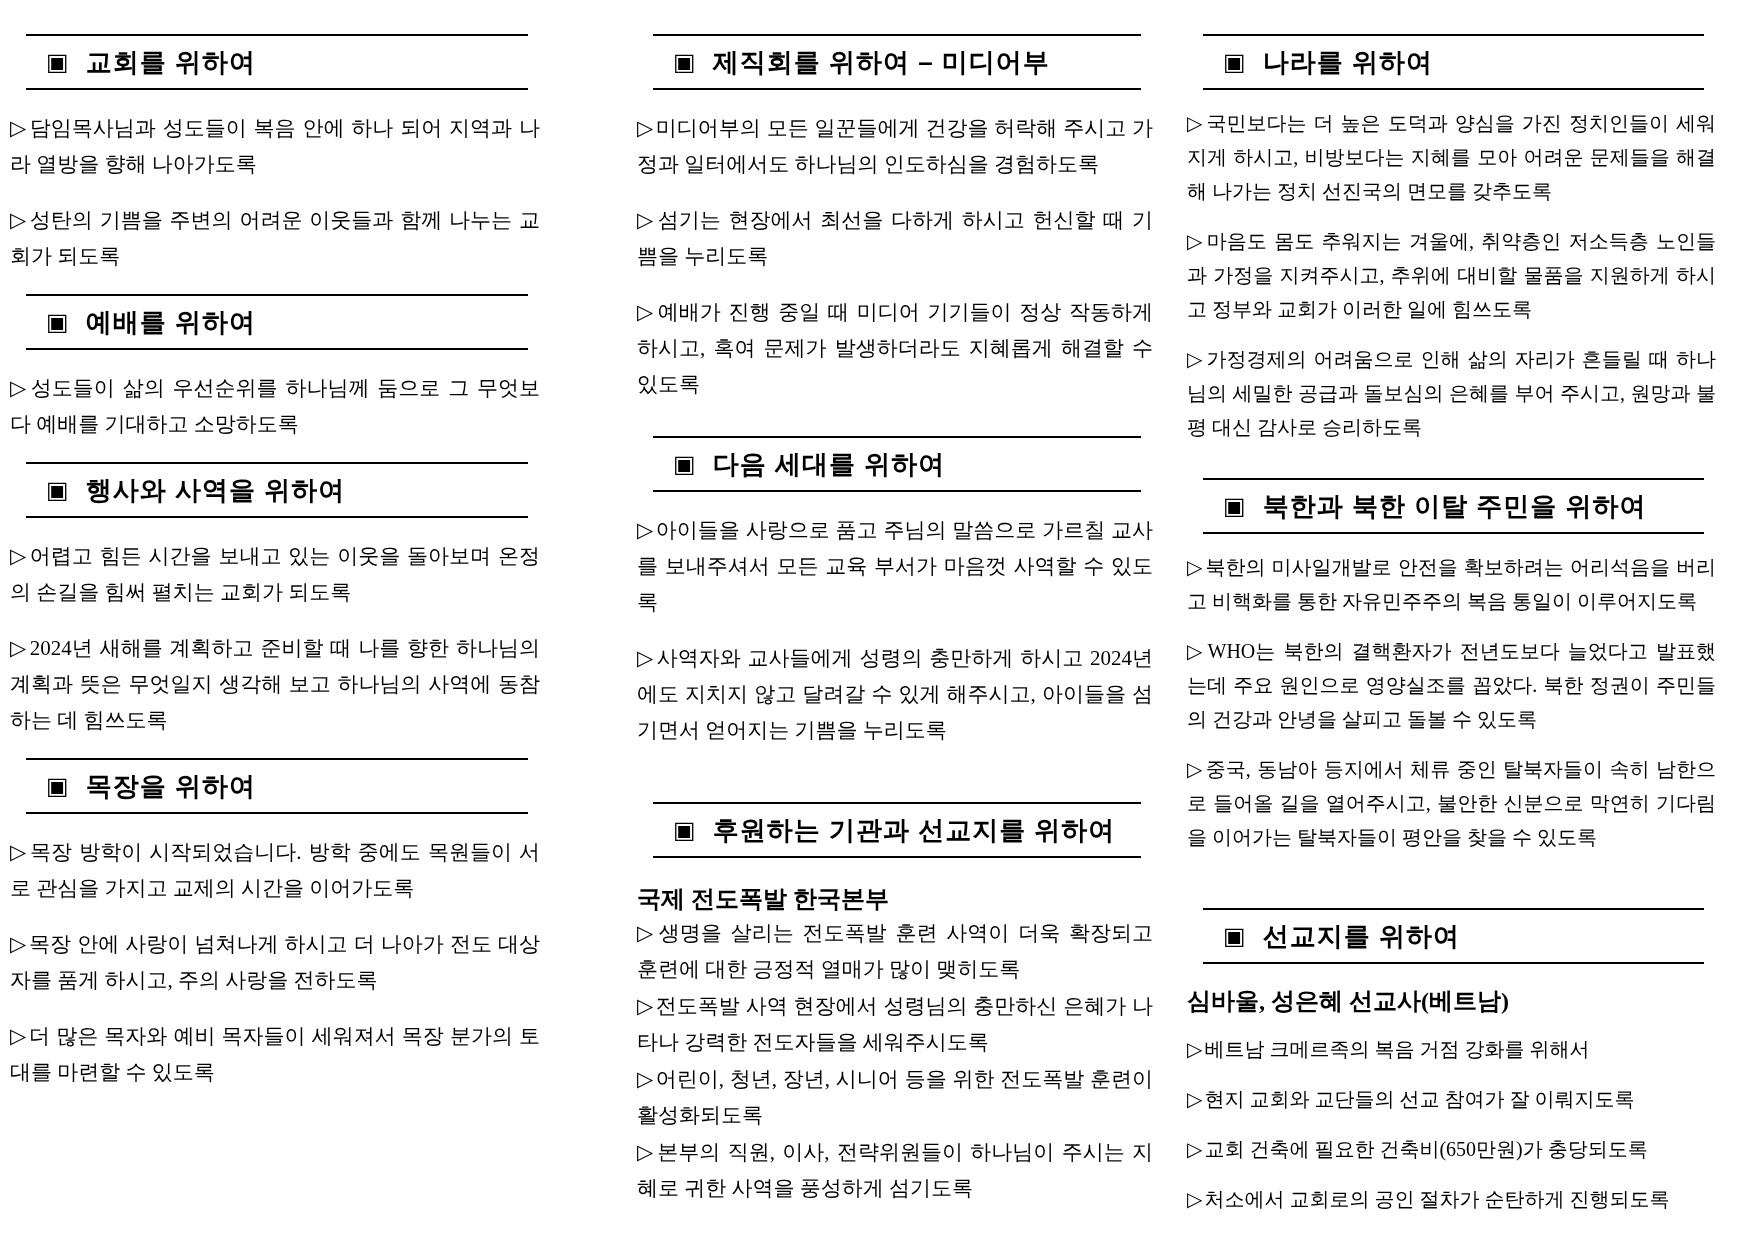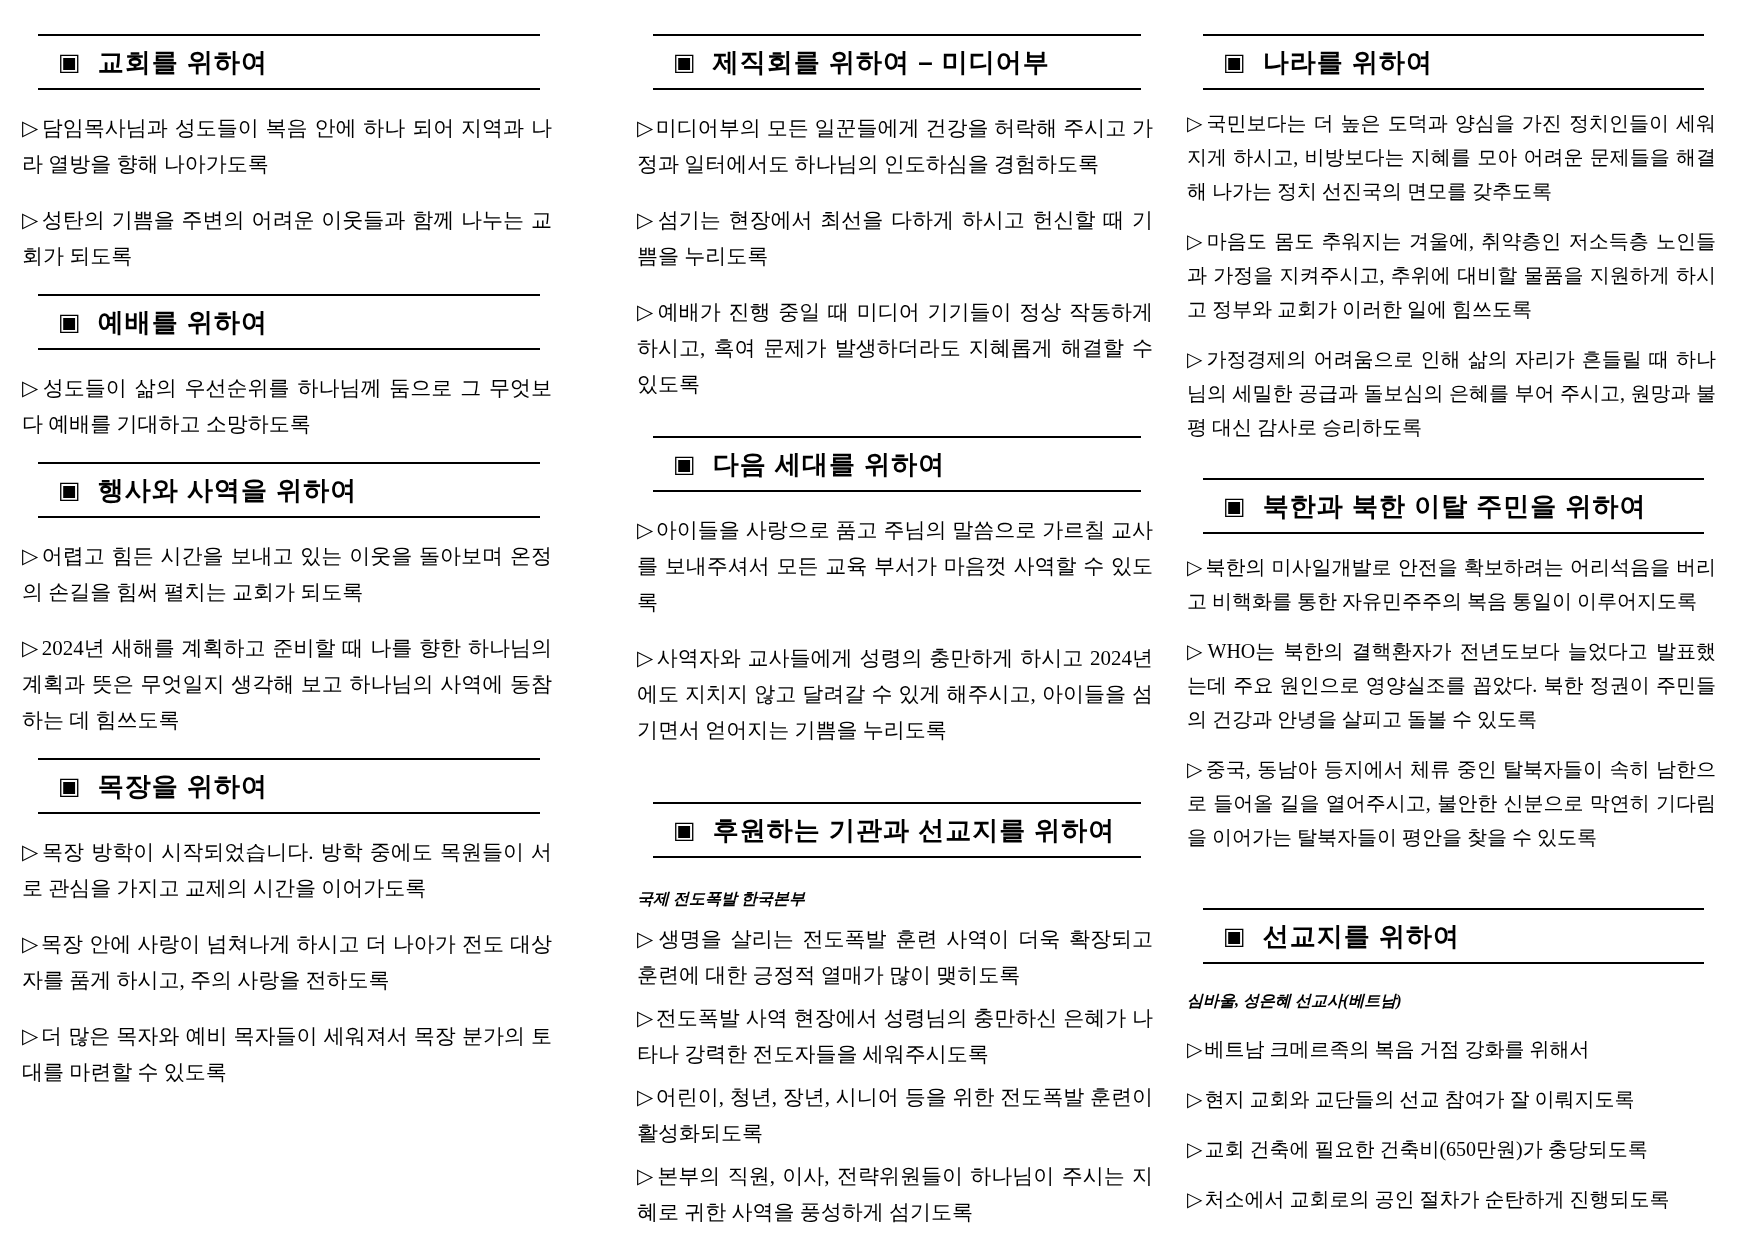--- a/index.html
+++ b/index.html
@@ -3,48 +3,47 @@
 <meta charset="utf-8">
 <style>
   html, body { margin: 0; padding: 0; }
   body {
     width: 1752px; height: 1239px;
     background: #ffffff; color: #000000;
     font-family: "Liberation Serif", "DejaVu Serif", serif;
     position: relative; overflow: hidden;
   }
   .col { position: absolute; top: 34px; font-size: 21px; line-height: 36px; }
-  #col1 { left: 22px;   width: 530px; }
+  #col1 { left: 10px;   width: 530px; }
   #col2 { left: 637px;  width: 516px; }
   #col3 { left: 1187px; width: 529px; font-size: 20px; line-height: 34px; }
 
   .section-header {
     border-top: 2px solid #000;
     border-bottom: 2px solid #000;
     margin: 20px 12px 0 16px;
     padding: 10px 0 10px 20px;
     font-family: "Liberation Sans", "DejaVu Sans", sans-serif;
     font-weight: bold; font-size: 26px; line-height: 32px;
     letter-spacing: 1px; white-space: nowrap;
   }
   .section-header.first { margin-top: 0; }
   .section-header.mt-md { margin-top: 34px; }
   .section-header.mt-lg { margin-top: 54px; }
   .sq { display: inline-block; margin-right: 16px; font-size: 24px; vertical-align: 1px; }
 
   .item { margin: 20px 0 0 0; text-align: justify; }
   #col3 .item { margin-top: 16px; }
-  .tight .item { margin-top: 7px; }
+  .tight .item { margin-top: 1px; }
   .semi  .item { margin-top: 7px; }
   .item .marker { margin-right: 2px; }
 
   .subheading {
-    font-weight: bold; font-size: 16px; line-height: 30px;
+    font-weight: bold; font-size: 24px; line-height: 30px;
     margin: 26px 0 0 0;
-    font-style: italic;
   }
   #col3 .subheading { margin-top: 22px; }
 </style>
 </head>
 <body>
 
 <div class="col" id="col1">
 
   <div class="section-header first">
     <span class="sq">▣</span><span>교회를 위하여</span>

